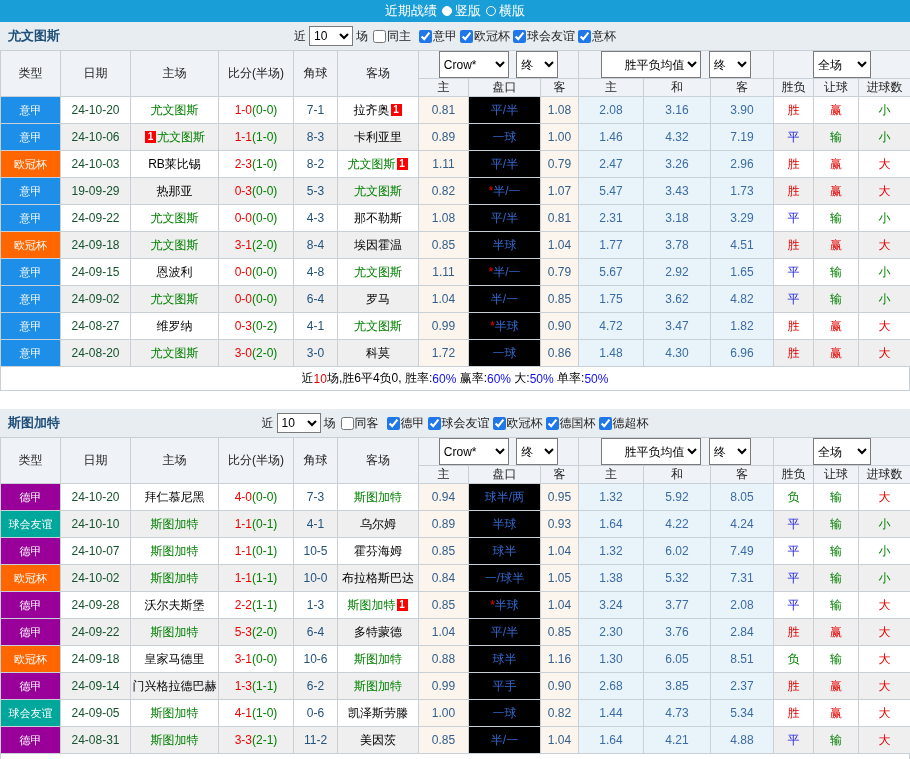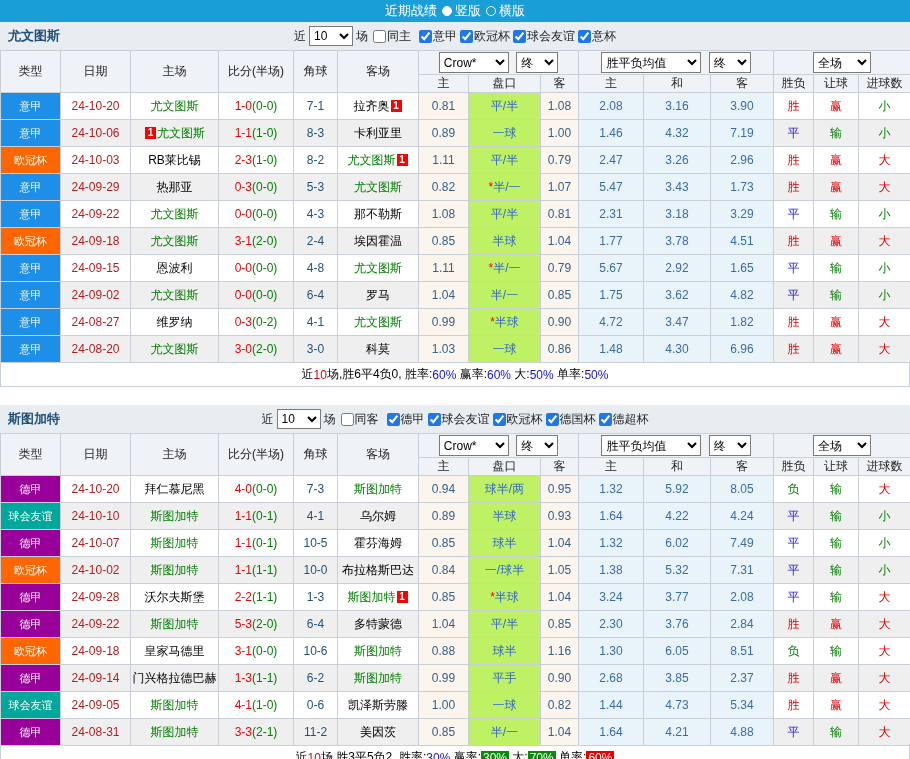--- a/index.html
+++ b/index.html
@@ -29,29 +29,29 @@
   input[type="checkbox"] { width: 13px; height: 13px; accent-color: #2077E8; margin: 0 1px 0 0; }
   .same { display: inline-flex; align-items: center; margin: 0 2px; }
   .leagues { display: inline-flex; align-items: center; }
   .lg { display: inline-flex; align-items: center; margin-left: 3px; }
   
   table { border-collapse: collapse; table-layout: fixed; width: 910px; font-size: 12px; }
   th, td { border: 1px solid #C9CFD6; text-align: center; padding: 0; overflow: hidden; white-space: nowrap; }
   thead th { background: #EFF3F7; font-weight: normal; color: #222; }
   .h1 th { height: 24px; }
   .h2 th { height: 18px; }
-  .grp select { height: 21px; font-size: 12px; border: 1px solid #7a7a7a; background: #fff; margin: 0 2px; }
-  .sel-src { width: 70px; } .sel-fin { width: 42px; } .sel-mean { width: 100px; } .sel-full { width: 58px; }
+  .grp select { height: 27px; font-size: 12px; border: 1px solid #7a7a7a; background: #fff; margin: 0 2px; }
+  .sel-src { width: 70px; } .sel-fin { width: 42px; } .sel-mean { width: 100px; text-align: right; } .sel-full { width: 58px; }
   tbody td { height: 27px; }
   tbody tr.even td { background: #EFEFEF; }
   td.c-type { color: #fff; font-size: 11px; }
-  td.c-date { color: #b91c1c; }
+  td.c-date { color: #14532d; }
   td.c-corner { color: #23527C; }
   td.c-odds, tr.even td.c-odds { background: #FCF5ED; color: #33608C; text-align: center; }
-  td.c-hcap, tr.even td.c-hcap { background: #bef264; color: #3366CC; }
+  td.c-hcap, tr.even td.c-hcap { background: #000000; color: #3366CC; }
   td.c-mean, tr.even td.c-mean { background: #E9F4FA; color: #3A6BA5; }
   .hl { color: #008000; }
   .ft { color: #F00000; } .ht { color: #008000; }
   .star { color: #F00; }
   .card1 {
     display: inline-block; background: #F00; color: #fff; font-size: 10px; font-weight: bold;
     line-height: 12px; width: 11px; height: 12px; text-align: center; margin: 0 1px; vertical-align: 1px;
   }
   .t-red { color: #E60000; } .t-blue { color: #2222DD; } .t-green { color: #008000; }
   
@@ -209,21 +209,21 @@
             <td class="c-odds">0.79</td>
             <td class="c-mean">2.47</td>
             <td class="c-mean">3.26</td>
             <td class="c-mean">2.96</td>
             <td class="t-red">胜</td>
             <td class="t-red">赢</td>
             <td class="t-red">大</td>
           </tr>
           <tr class="even">
             <td class="c-type" style="background: rgb(30, 143, 232);">意甲</td>
-            <td class="c-date">24-09-29</td>
+            <td class="c-date">19-09-29</td>
             <td class="c-team"><span>热那亚</span></td>
             <td><span class="ft">0-3</span><span class="ht">(0-0)</span></td>
             <td class="c-corner">5-3</td>
             <td class="c-team"><span class="hl">尤文图斯</span></td>
             <td class="c-odds">0.82</td>
             <td class="c-hcap"><span class="star">*</span><span>半/一</span></td>
             <td class="c-odds">1.07</td>
             <td class="c-mean">5.47</td>
             <td class="c-mean">3.43</td>
             <td class="c-mean">1.73</td>
@@ -246,21 +246,21 @@
             <td class="c-mean">3.29</td>
             <td class="t-blue">平</td>
             <td class="t-green">输</td>
             <td class="t-green">小</td>
           </tr>
           <tr class="even">
             <td class="c-type" style="background: rgb(255, 102, 0);">欧冠杯</td>
             <td class="c-date">24-09-18</td>
             <td class="c-team"><span class="hl">尤文图斯</span></td>
             <td><span class="ft">3-1</span><span class="ht">(2-0)</span></td>
-            <td class="c-corner">2-4</td>
+            <td class="c-corner">8-4</td>
             <td class="c-team"><span>埃因霍温</span></td>
             <td class="c-odds">0.85</td>
             <td class="c-hcap"><span>半球</span></td>
             <td class="c-odds">1.04</td>
             <td class="c-mean">1.77</td>
             <td class="c-mean">3.78</td>
             <td class="c-mean">4.51</td>
             <td class="t-red">胜</td>
             <td class="t-red">赢</td>
             <td class="t-red">大</td>
@@ -316,21 +316,21 @@
             <td class="t-red">赢</td>
             <td class="t-red">大</td>
           </tr>
           <tr class="even">
             <td class="c-type" style="background: rgb(30, 143, 232);">意甲</td>
             <td class="c-date">24-08-20</td>
             <td class="c-team"><span class="hl">尤文图斯</span></td>
             <td><span class="ft">3-0</span><span class="ht">(2-0)</span></td>
             <td class="c-corner">3-0</td>
             <td class="c-team"><span>科莫</span></td>
-            <td class="c-odds">1.03</td>
+            <td class="c-odds">1.72</td>
             <td class="c-hcap"><span>一球</span></td>
             <td class="c-odds">0.86</td>
             <td class="c-mean">1.48</td>
             <td class="c-mean">4.30</td>
             <td class="c-mean">6.96</td>
             <td class="t-red">胜</td>
             <td class="t-red">赢</td>
             <td class="t-red">大</td>
           </tr>
         </tbody>

